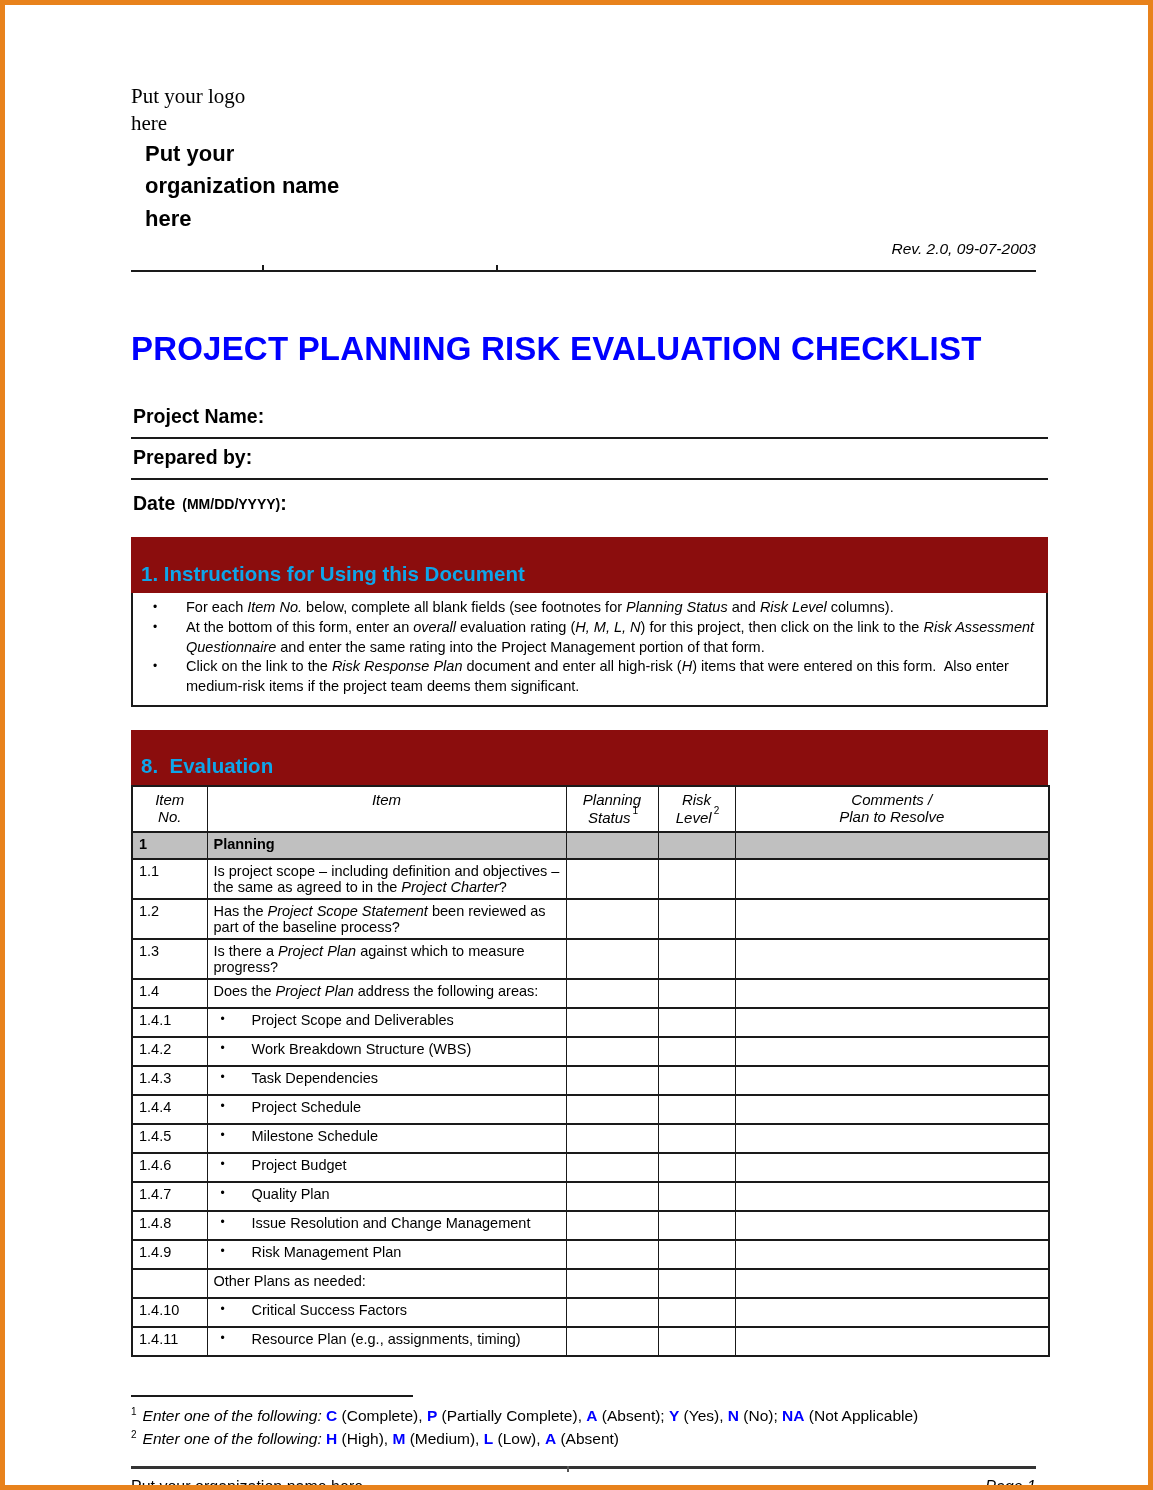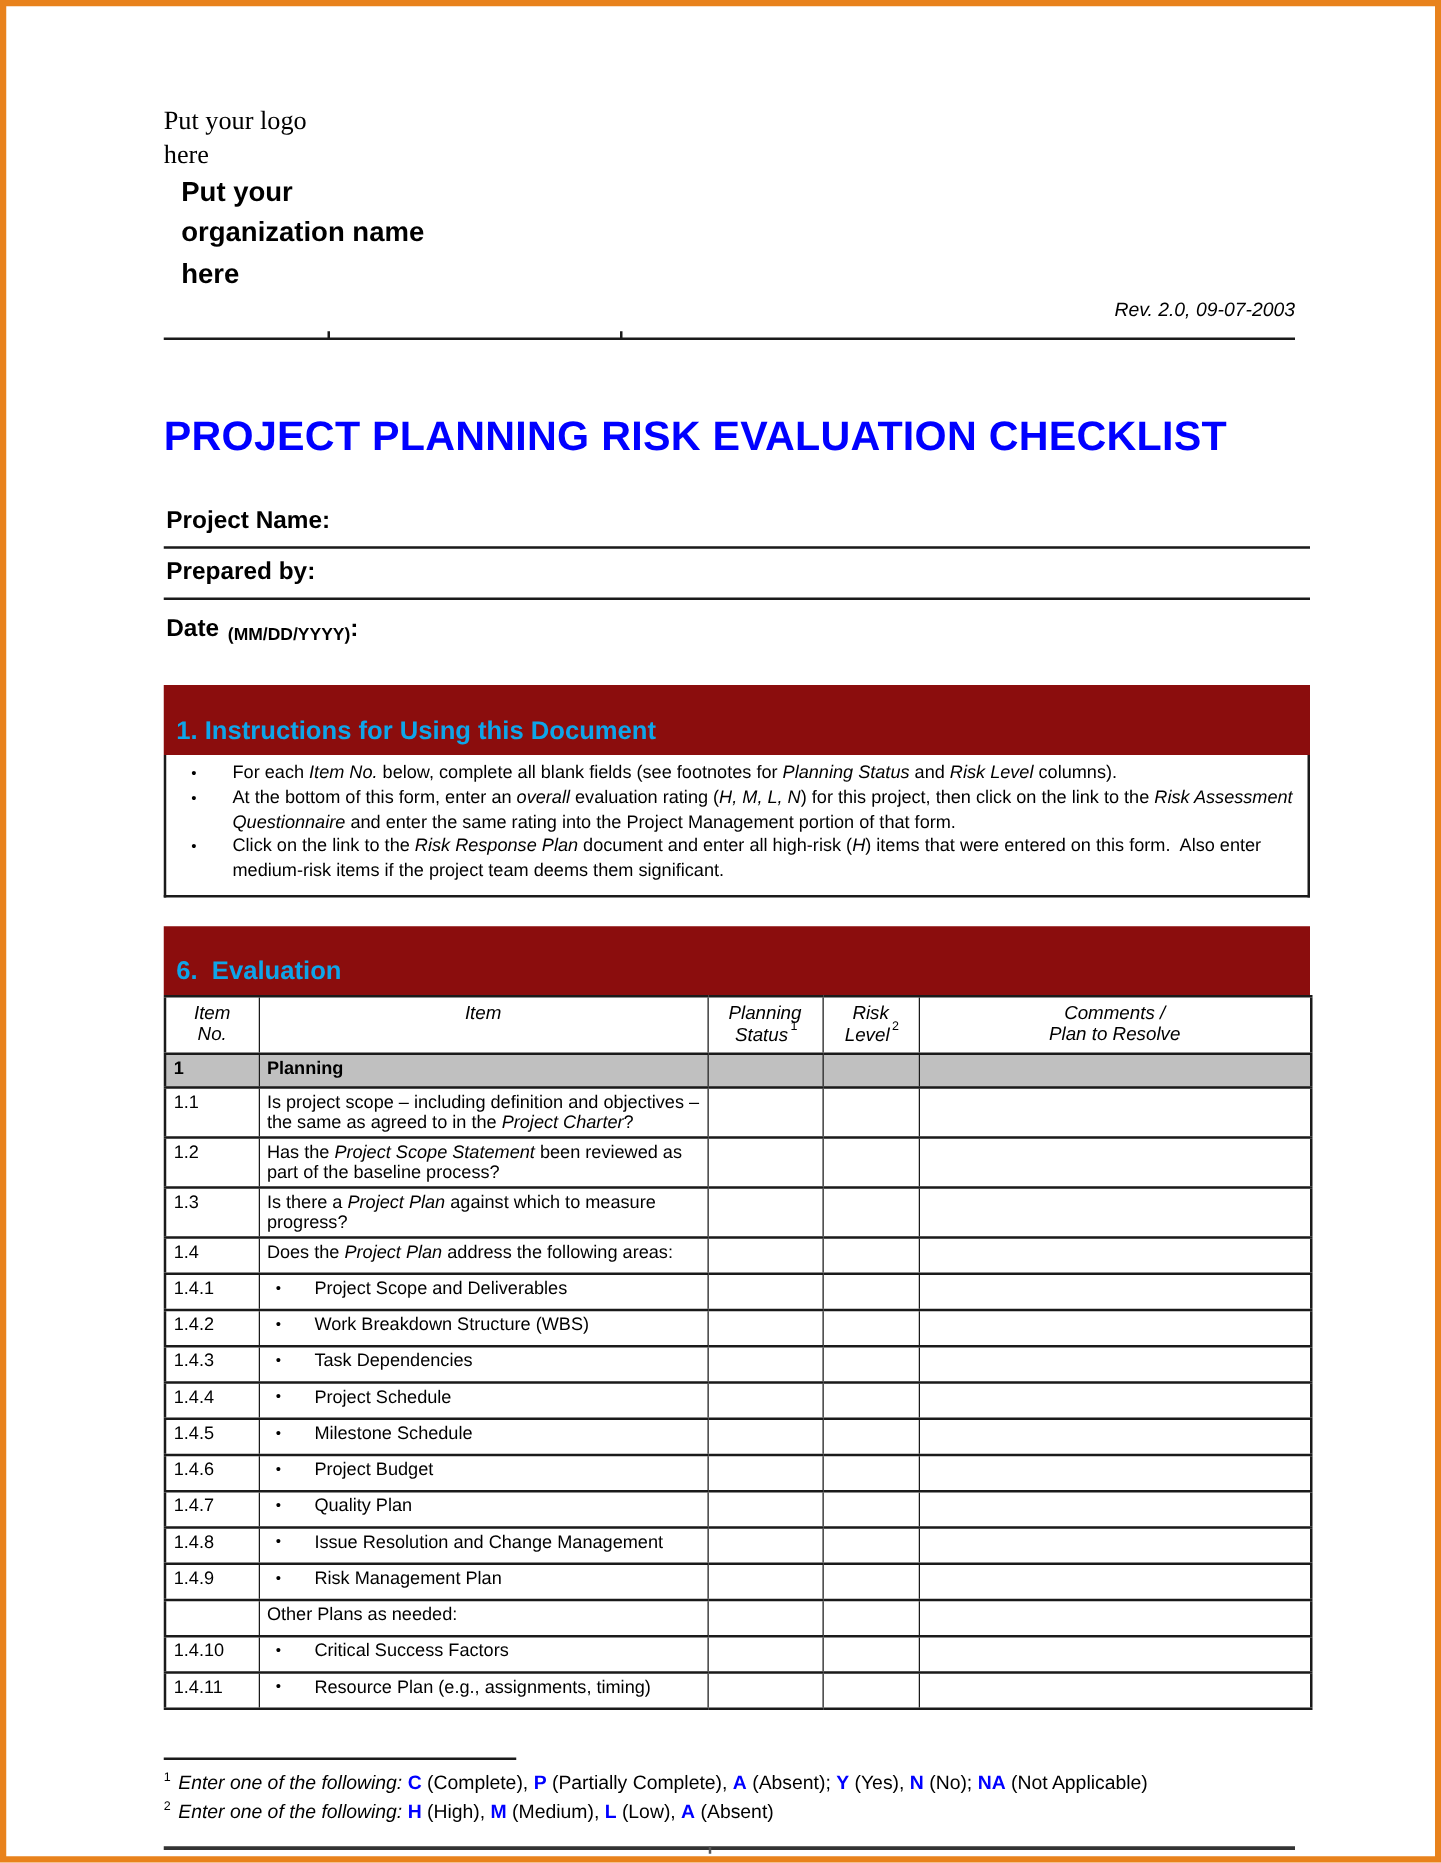--- a/index.html
+++ b/index.html
@@ -21,23 +21,23 @@
   .hdr-doc-title{font-weight:bold; font-size:17.5px;}
   .hdr-rev{font-size:15.5px; margin-top:3px;}
   .hdr-tick{position:absolute; bottom:-2px; width:2px; height:7px; background:var(--line);}
   .hdr-tick.t1{left:131px;} .hdr-tick.t2{left:365px;}
 
   
   .doc-title{margin-top:58px; color:var(--blue); font-weight:bold; font-size:33px; letter-spacing:.2px;}
 
   
   .fields{margin-top:30px; width:917px;}
-  .field-row{display:flex; align-items:flex-end; border-bottom:2px solid var(--line);
+  .field-row{display:flex; align-items:center; border-bottom:2px solid var(--line);
              font-weight:bold; font-size:19.5px; padding:7px 0 9px 2px;}
-  .field-row.no-line{border-bottom:none; padding-top:12px; padding-bottom:33px;}
+  .field-row.no-line{border-bottom:none; padding-top:12px; padding-bottom:22px;}
   .fl-small{font-size:14px; margin-left:7px;}
   .fv{flex:1; min-height:20px;}
 
   
   .sect{background:var(--red); color:#0ea5e9; font-weight:bold; font-size:20.5px;
         width:917px; height:56px; display:flex; align-items:flex-end;
         padding:0 0 7px 10px; white-space:pre;}
   .sect2{margin-top:23px; height:55px;}
 
   
@@ -120,21 +120,21 @@
           <span class="instr-bullet">•</span>
           <div class="instr-text"><span>At the bottom of this form, enter an </span><span class="it">overall</span><span> evaluation rating (</span><span class="it">H, M, L, N</span><span>) for this project, then click on the link to the </span><span class="it">Risk Assessment Questionnaire</span><span> and enter the same rating into the Project Management portion of that form.</span></div>
         </div>
         <div class="instr-item">
           <span class="instr-bullet">•</span>
           <div class="instr-text"><span>Click on the link to the </span><span class="it">Risk Response Plan</span><span> document and enter all high-risk (</span><span class="it">H</span><span>) items that were entered on this form.  Also enter medium-risk items if the project team deems them significant.</span></div>
         </div>
       </div>
 
     <div class="sect sect2">
-      <span>6.  Evaluation</span>
+      <span>8.  Evaluation</span>
     </div>
     <table class="eval">
       <colgroup>
         <col style="width:75px">
           <col style="width:359px">
           <col style="width:92px">
           <col style="width:77px">
           <col style="width:314px">
       </colgroup>
       <thead id="eval-head">

